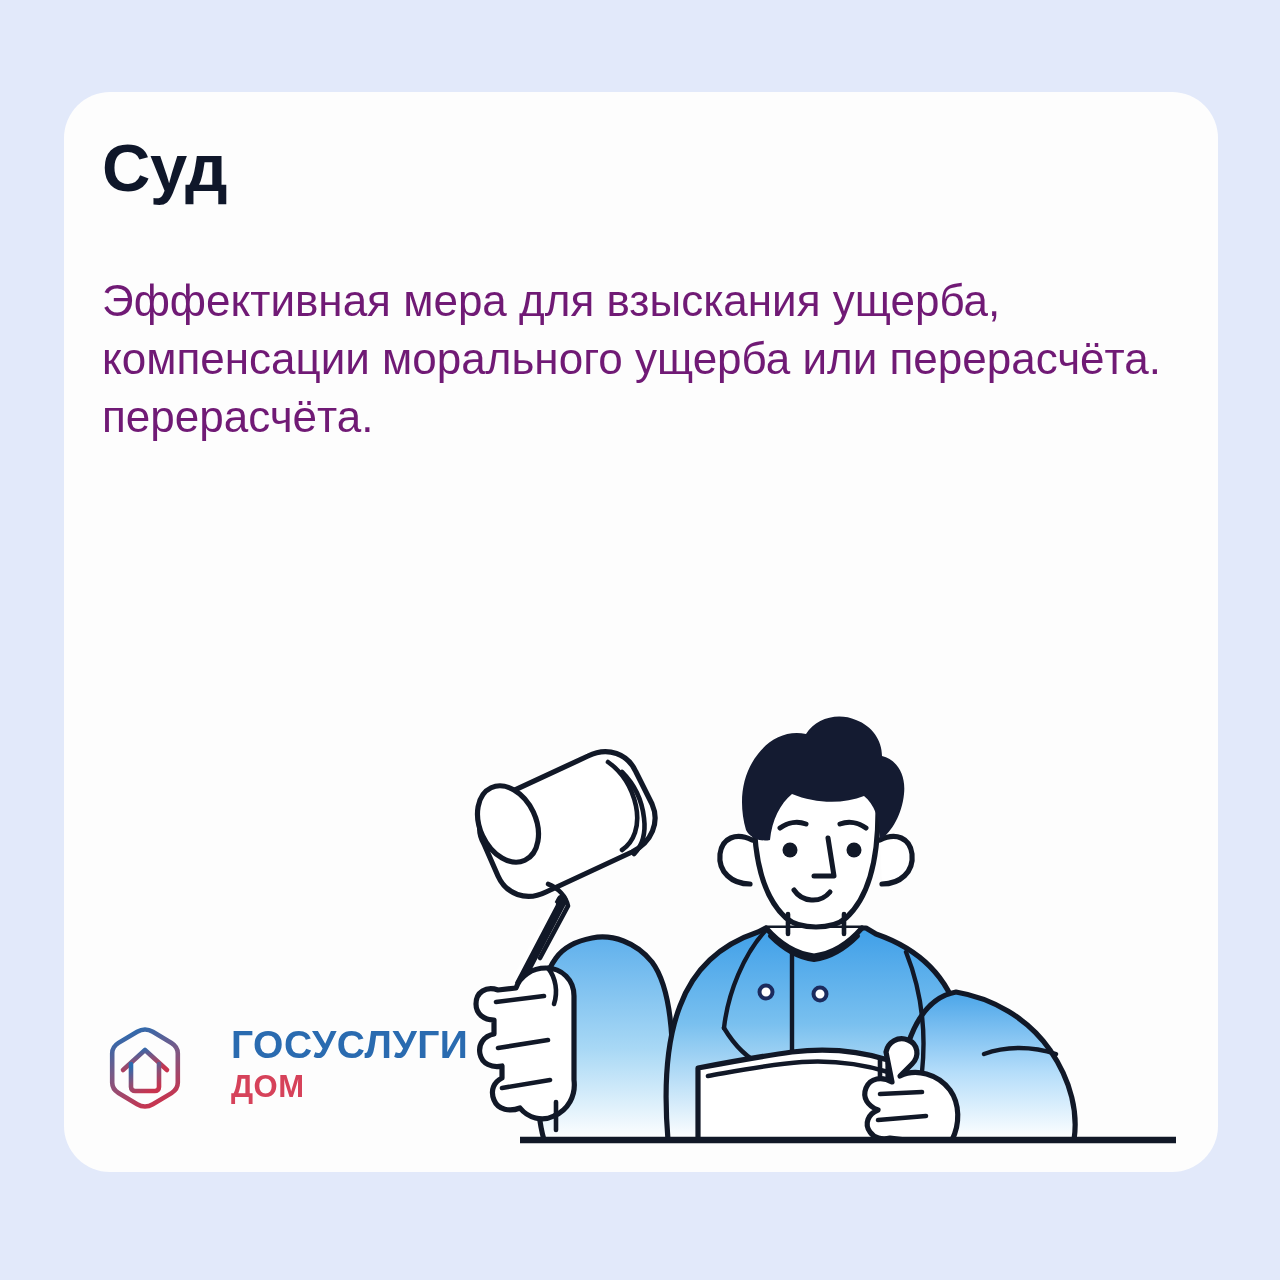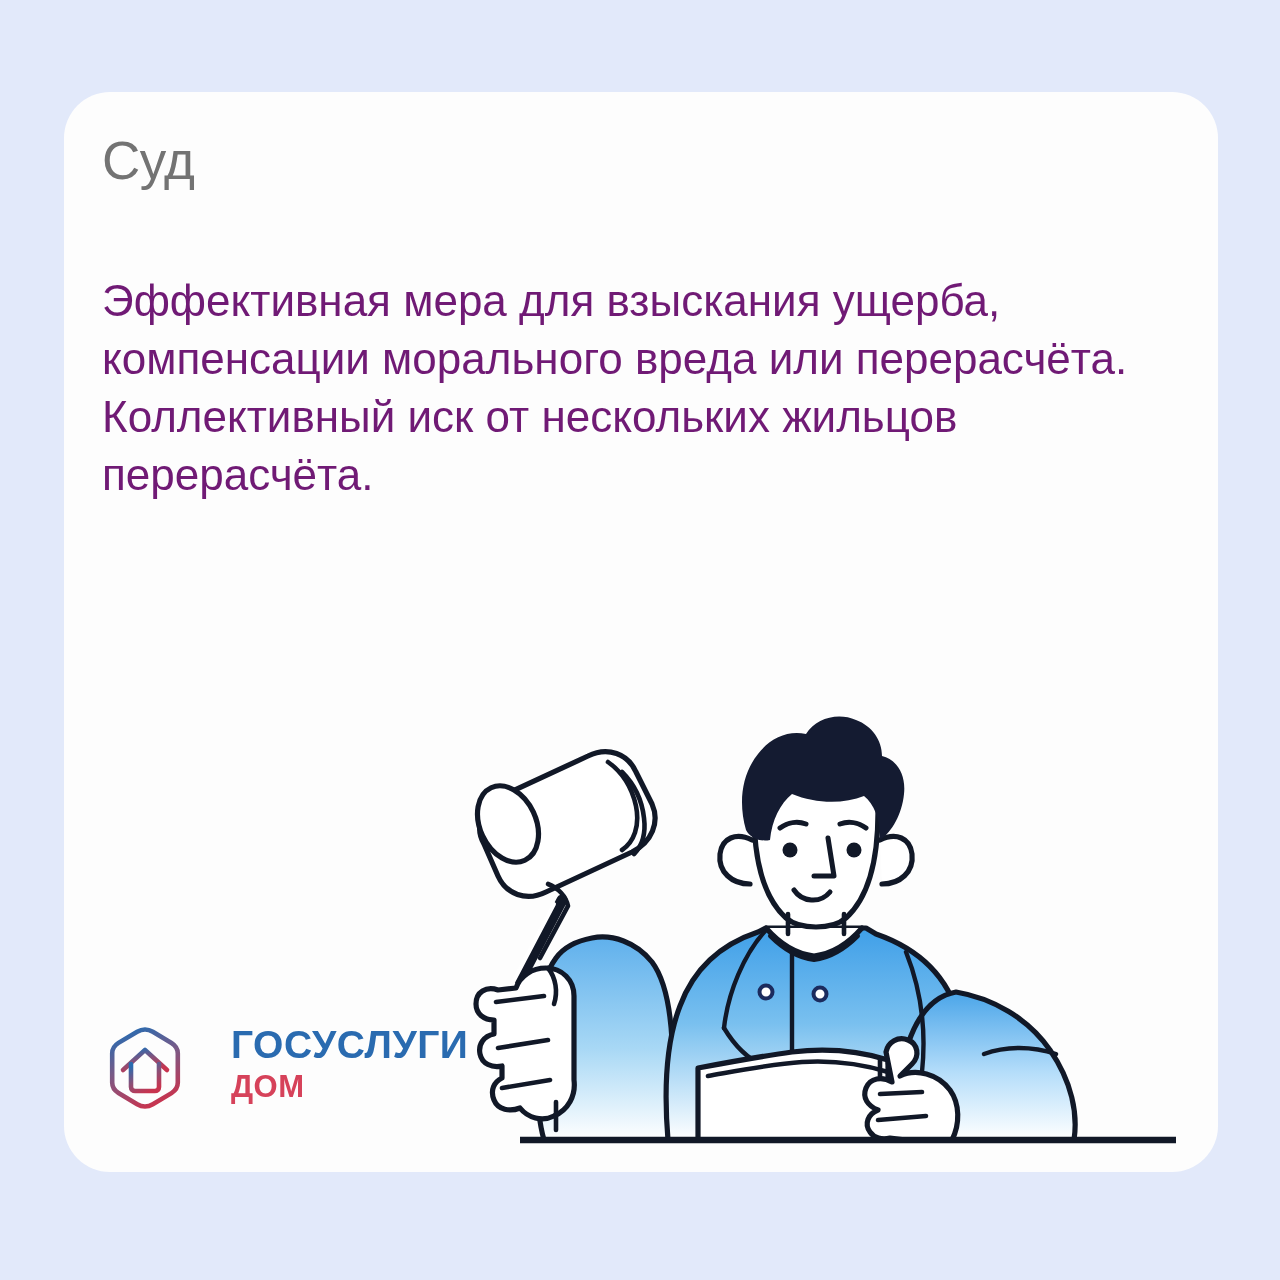--- a/index.html
+++ b/index.html
@@ -16,24 +16,24 @@
     left:64px; top:92px;
     width:1154px; height:1080px;
     background:#fdfdfd;
     border-radius:46px;
     overflow:hidden;
   }
 
   #title {
     position:absolute;
     left:38px; top:42px;
-    font-size:53px;
-    font-weight:normal;
+    font-size:67px;
+    font-weight:bold;
     letter-spacing:-0.5px;
-    color:#737373;
+    color:#0f172a;
     line-height:1.0;
   }
 
   #body-text {
     position:absolute;
     left:38px; top:180px;
     width:1030px;
     font-size:44px;
     line-height:58px;
     color:#701a75;
@@ -64,22 +64,21 @@
 <body>
 
 <div id="stage">
 
   <div id="card">
 
     <h1 id="title">Суд</h1>
 
     <div id="body-text">
       <span class="ln">Эффективная мера для взыскания ущерба,</span>
-      <span class="ln">компенсации морального вреда или перерасчёта.</span>
-      <span class="ln">Коллективный иск от нескольких жильцов</span>
+      <span class="ln">компенсации морального ущерба или перерасчёта.</span>
       <span class="ln">перерасчёта.</span>
     </div>
 
     <div id="illu">
       <svg viewBox="0 0 740 500" xmlns="http://www.w3.org/2000/svg">
         <defs>
           <linearGradient id="robeGrad" x1="0" y1="0" x2="0" y2="1">
             <stop offset="0%" stop-color="#3f9fe8"></stop>
             <stop offset="45%" stop-color="#79c0ef"></stop>
             <stop offset="100%" stop-color="#ffffff"></stop>

